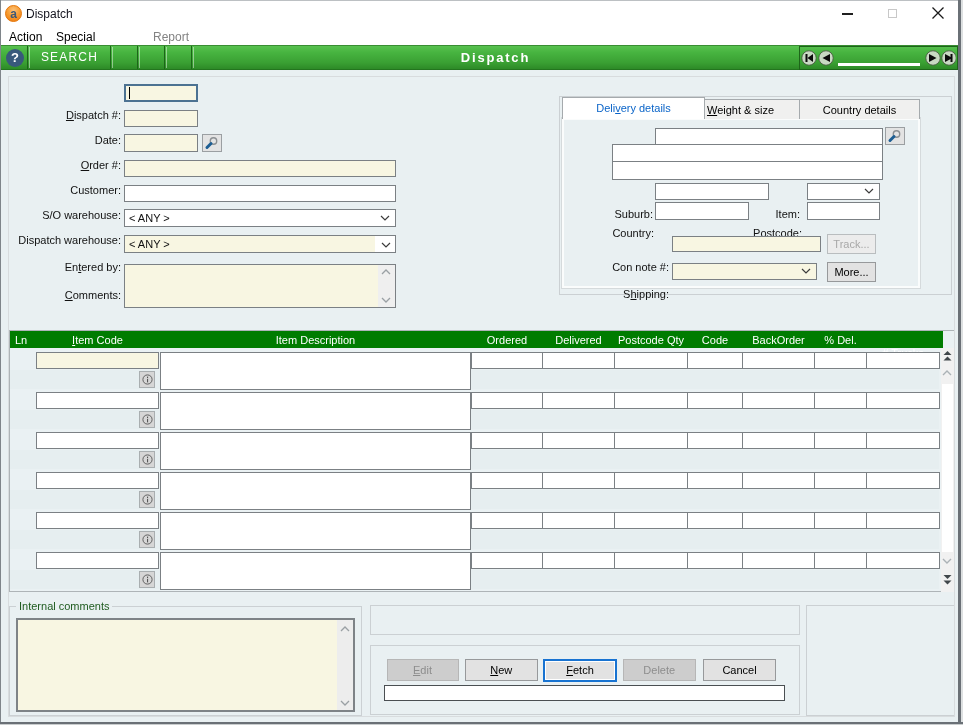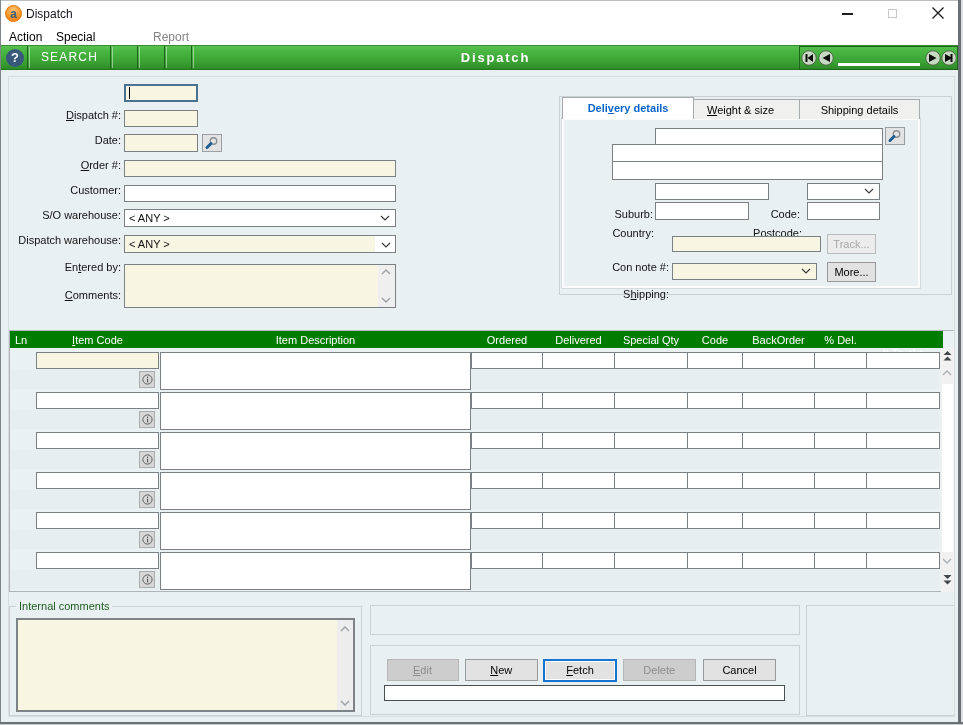--- a/index.html
+++ b/index.html
@@ -129,36 +129,36 @@
     <path d="M1 1 L5 5 L9 1" stroke="#9aa0a4" fill="none" stroke-width="1.3"></path>
   </svg>
 
 <div class="gbx" style="left:559px;top:96px;width:393px;height:199px;"></div>
 
 <div class="abs" style="left:562px;top:118px;width:358px;height:170px;background:#E9F0F2;border:2px solid #FAFCFC;outline:1px solid #D5DADC;"></div>
 
 <div class="abs" style="left:681px;top:99px;width:119px;height:20px;background:#F0F0EF;border:1px solid #A5AAAD;border-bottom:none;
      font-size:11px;text-align:center;line-height:20px;"><u>W</u>eight &amp; size</div>
 <div class="abs" style="left:799px;top:99px;width:121px;height:20px;background:#F0F0EF;border:1px solid #A5AAAD;border-bottom:none;
-     font-size:11px;text-align:center;line-height:20px;">Shipping details</div>
-<div class="abs" style="left:562px;top:97px;width:132px;height:22px;background:#fff;border:1px solid #A5AAAD;border-bottom:none;
-     font-size:11px;color:#0A64C8;text-align:center;line-height:21px;font-weight:bold;">Deli<u>v</u>ery details</div>
+     font-size:11px;text-align:center;line-height:20px;">Country details</div>
+<div class="abs" style="left:562px;top:97px;width:143px;height:22px;background:#fff;border:1px solid #A5AAAD;border-bottom:none;
+     font-size:11px;color:#0A64C8;text-align:center;line-height:21px;">Deli<u>v</u>ery details</div>
 
 <div class="lbl" style="left:550px;top:131px;width:100px;">To:</div>
 <div class="inp" style="left:655px;top:128px;width:228px;height:17px;"></div>
 <div class="inp" style="left:885px;top:127px;width:20px;height:18px;background:#E3E3E3;border-color:#9B9FA2;"></div>
 <svg class="abs" style="left:887px;top:129px;" width="16" height="14" viewBox="0 0 16 14">
   <circle cx="9.5" cy="5" r="3.2" fill="none" stroke="#8B8F92" stroke-width="1.4"></circle>
   <line x1="7" y1="7.5" x2="3" y2="11.5" stroke="#1D5E93" stroke-width="3" stroke-linecap="round"></line>
 </svg>
 <div class="inp" style="left:612px;top:144px;width:271px;height:18px;"></div>
 <div class="inp" style="left:612px;top:161px;width:271px;height:19px;"></div>
 <div class="lbl" style="left:553px;top:186px;width:100px;">Suburb:</div>
 <div class="inp" style="left:655px;top:183px;width:114px;height:17px;"></div>
-<div class="lbl" style="left:700px;top:186px;width:100px;">Code:</div>
+<div class="lbl" style="left:700px;top:186px;width:100px;">Item:</div>
 <div class="inp" style="left:807px;top:183px;width:73px;height:17px;"></div>
 <svg class="chev" style="left:864px;top:188px;" viewBox="0 0 10 6">
     <path d="M1 1 L5 5 L9 1" stroke="#3c3c3c" fill="none" stroke-width="1.2"></path>
   </svg>
 <div class="lbl" style="left:554px;top:205px;width:100px;">Country:</div>
 <div class="inp" style="left:655px;top:202px;width:94px;height:18px;"></div>
 <div class="lbl" style="left:702px;top:205px;width:100px;">Postcode:</div>
 <div class="inp" style="left:807px;top:202px;width:73px;height:18px;"></div>
 
 <div class="lbl" style="left:569px;top:239px;width:100px;">Con note #:</div>
@@ -171,21 +171,21 @@
   </svg>
 <div class="btn" style="left:827px;top:262px;width:49px;height:20px;line-height:18px;">More...</div>
 
 <div class="abs" id="grid" style="left:9px;top:330px;width:946px;height:262px;border:1px solid #AEB4B7;background:#EAF1F3;"></div>
 <div class="abs" style="left:10px;top:331px;width:933px;height:17px;background:#007C00;"></div>
 <div class="abs" style="left:15px;top:334px;font-size:11px;color:#fff;">Ln</div>
 <div class="abs" style="left:36px;top:334px;width:123px;text-align:center;font-size:11px;color:#fff;"><u>I</u>tem Code</div>
 <div class="abs" style="left:160px;top:334px;width:311px;text-align:center;font-size:11px;color:#fff;">Item Description</div>
 <div class="abs" style="left:471px;top:334px;width:72px;text-align:center;font-size:11px;color:#fff;">Ordered</div>
 <div class="abs" style="left:542px;top:334px;width:73px;text-align:center;font-size:11px;color:#fff;">Delivered</div>
-<div class="abs" style="left:614px;top:334px;width:74px;text-align:center;font-size:11px;color:#fff;">Special Qty</div>
+<div class="abs" style="left:614px;top:334px;width:74px;text-align:center;font-size:11px;color:#fff;">Postcode Qty</div>
 <div class="abs" style="left:687px;top:334px;width:56px;text-align:center;font-size:11px;color:#fff;">Code</div>
 <div class="abs" style="left:742px;top:334px;width:73px;text-align:center;font-size:11px;color:#fff;">BackOrder</div>
 <div class="abs" style="left:814px;top:334px;width:53px;text-align:center;font-size:11px;color:#fff;">% Del.</div>
 <div class="abs" style="left:866px;top:334px;width:74px;text-align:center;font-size:11px;color:#fff;margin-top:13px;"># Trucks</div>
 
 <div id="rows">
 <div class="abs" style="left:10px;top:370px;width:929px;height:19px;background:#E6EEF0;"></div>
 <div class="inp cream" style="left:36px;top:352px;width:123px;height:17px;"></div>
 <div class="inp" style="left:160px;top:352px;width:311px;height:38px;"></div>
 <div class="inp" style="left:471px;top:352px;width:72px;height:17px;"></div>

